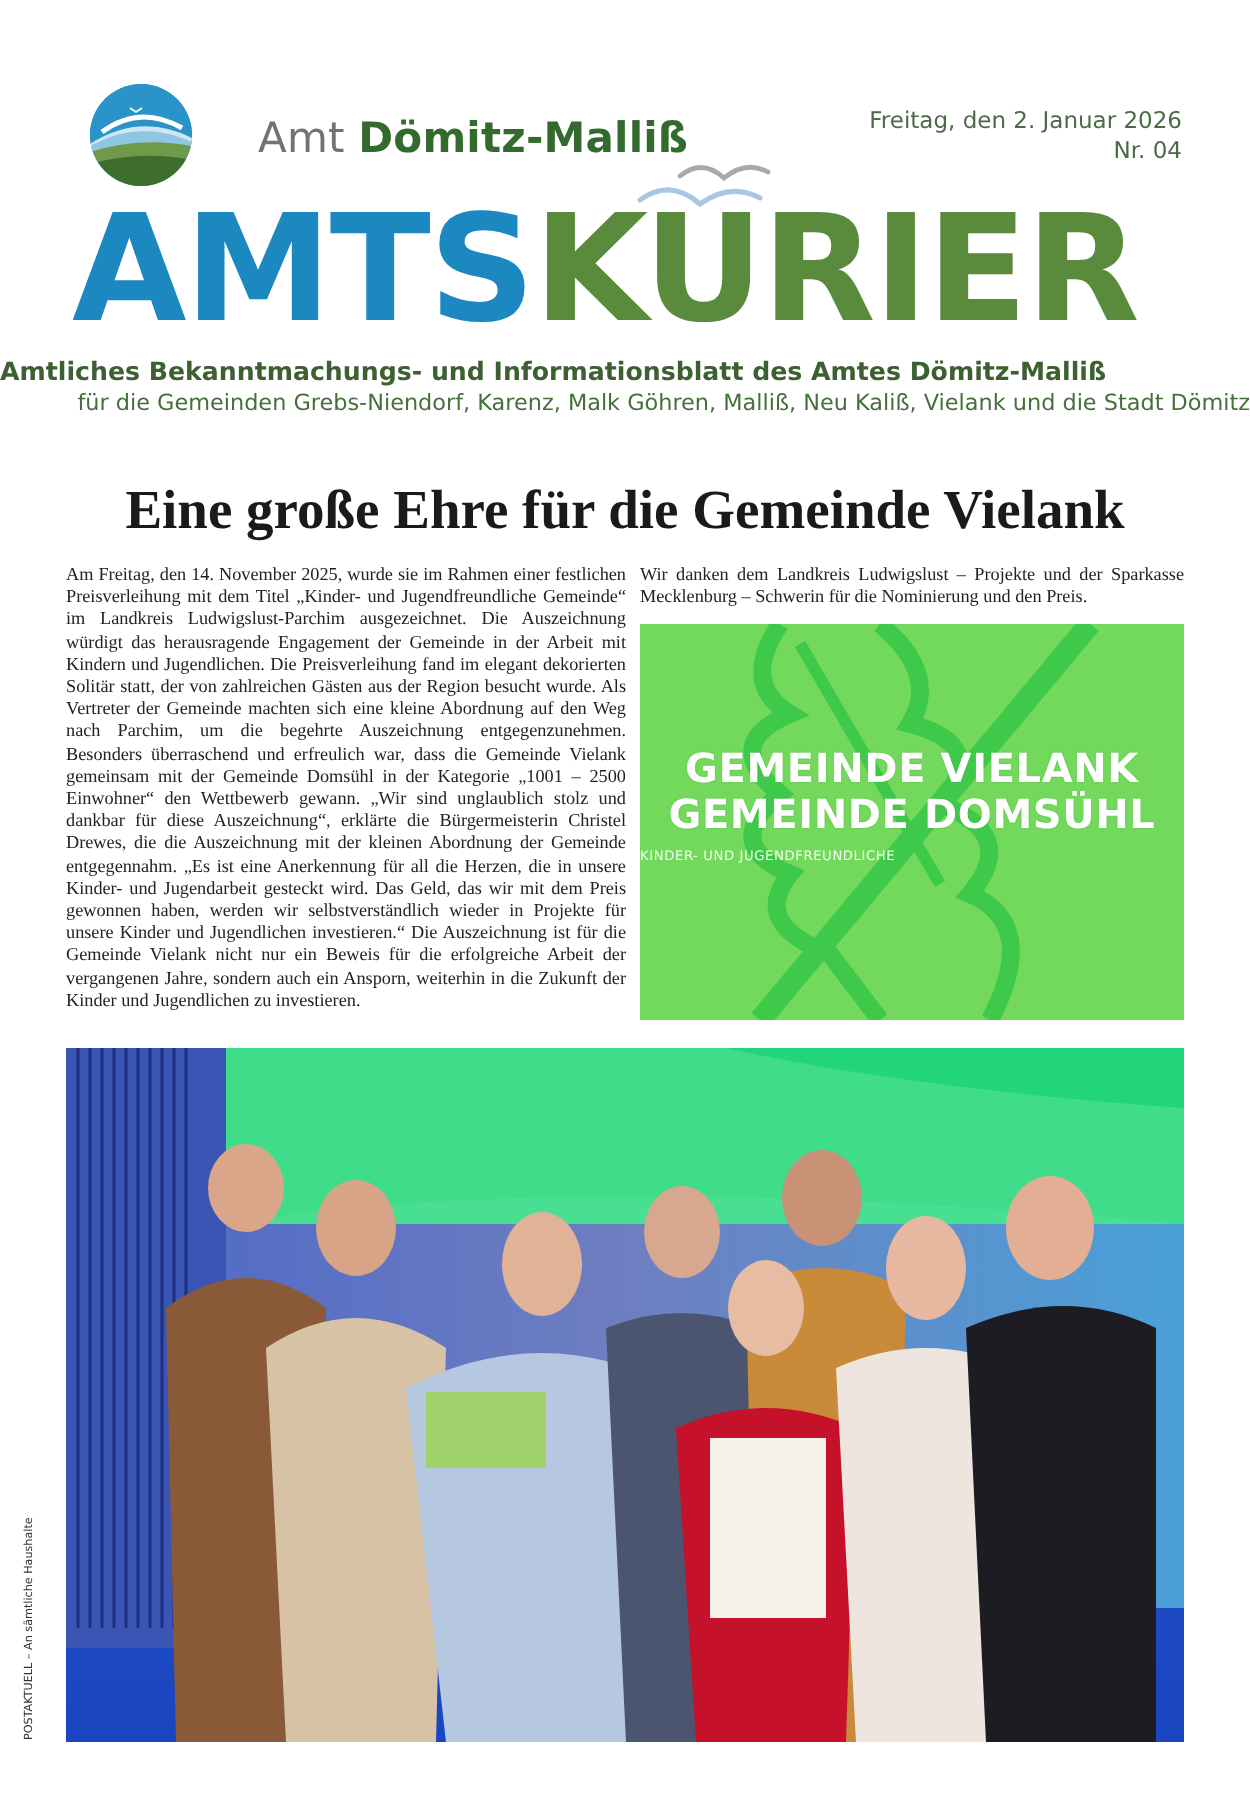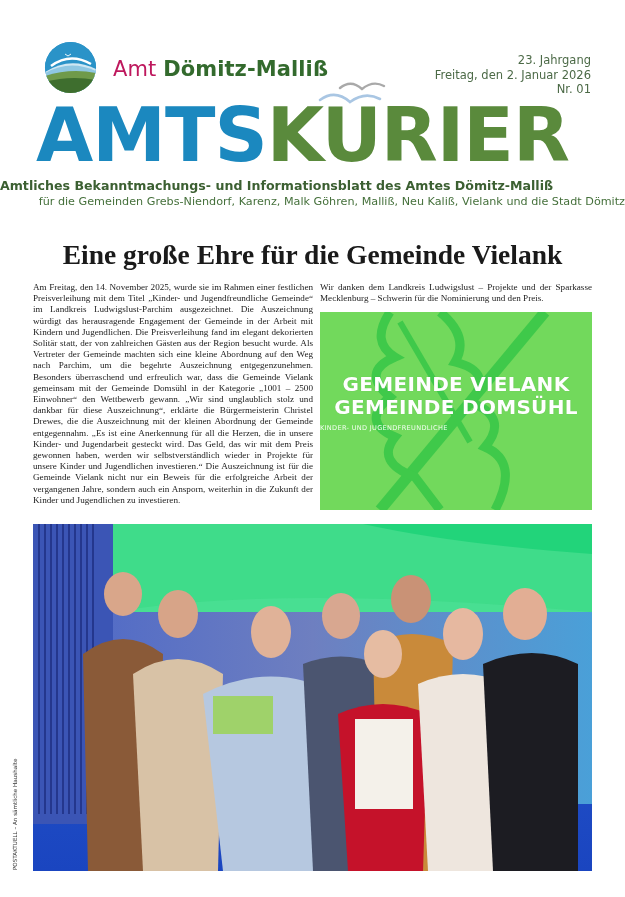--- a/index.html
+++ b/index.html
@@ -3,21 +3,21 @@
 <meta charset="utf-8">
 <style>
   html, body { margin:0; padding:0; background:#ffffff; }
   body { width:625px; height:897px; position:relative; overflow:hidden; font-family:"DejaVu Sans", sans-serif; color:#222; }
   .abs { position:absolute; }
 
   
   .logo { left:45px; top:42px; width:51px; height:51px; border-radius:50%; overflow:hidden; background:#2a8fc4; }
   .logo svg { display:block; }
   .amt-name { left:113px; top:57px; font-size:21px; color:#3c6b33; white-space:nowrap; letter-spacing:0.1px; }
-  .amt-name .light { font-weight:normal; color:#be185d; }
+  .amt-name .light { font-weight:normal; color:#737373;margin-left:16px; }
   .amt-name .bold { font-weight:bold; color:#336a2d; }
   .meta { right:34px; top:53px; text-align:right; font-size:11.5px; line-height:14.5px; color:#4c6a47; }
   .gulls { left:318px; top:80px; width:75px; height:28px; }
 
   .masthead { left:36px; top:104px; width:556px; height:62px; font-family:"DejaVu Sans", sans-serif; font-weight:900; font-size:74px; line-height:62px; letter-spacing:-1px; white-space:nowrap; transform-origin:left top; }
   .masthead .blue { color:#1b88bf; }
   .masthead .green { color:#5a8a3c; }
 
   .subtitle1 { left:0; width:501px; top:178px; text-align:center; font-size:12.6px; font-weight:bold; color:#3c6032; white-space:nowrap; }
   .subtitle2 { left:0; width:625px; top:195px; text-align:right; font-size:11.2px; color:#45703b; white-space:nowrap; }
@@ -49,23 +49,22 @@
     <path d="M0 40 Q25 33 51 38 L51 51 L0 51 Z" fill="#3e6e2e"></path>
     <path d="M6 24 Q25 10 46 22" stroke="#ffffff" stroke-width="2.5" fill="none"></path>
     <path d="M20 12 l3 2 l3 -2" stroke="#ffffff" stroke-width="0.9" fill="none"></path>
   </svg>
 </div>
 <div class="abs amt-name">
   <span class="light">Amt</span>
   <span class="bold">Dömitz-Malliß</span>
 </div>
 <div class="abs meta">
-  <div>23. Jahrgang</div>
   <div>Freitag, den 2. Januar 2026</div>
-  <div>Nr. 01</div>
+  <div>Nr. 04</div>
 </div>
 <svg class="abs gulls" viewBox="0 0 75 28">
   <path d="M22 8 Q33 -1 44 9 Q55 0 66 6" stroke="#a9a9a9" stroke-width="2.4" fill="none" stroke-linecap="round"></path>
   <path d="M2 20 Q17 9 32 22 Q47 11 62 19" stroke="#a9c6e3" stroke-width="2.6" fill="none" stroke-linecap="round"></path>
 </svg>
 
 <div class="abs masthead" style="transform:scaleX(1.0);">
   <span class="blue">AMTS</span><span class="green">KURIER</span>
 </div>
 

